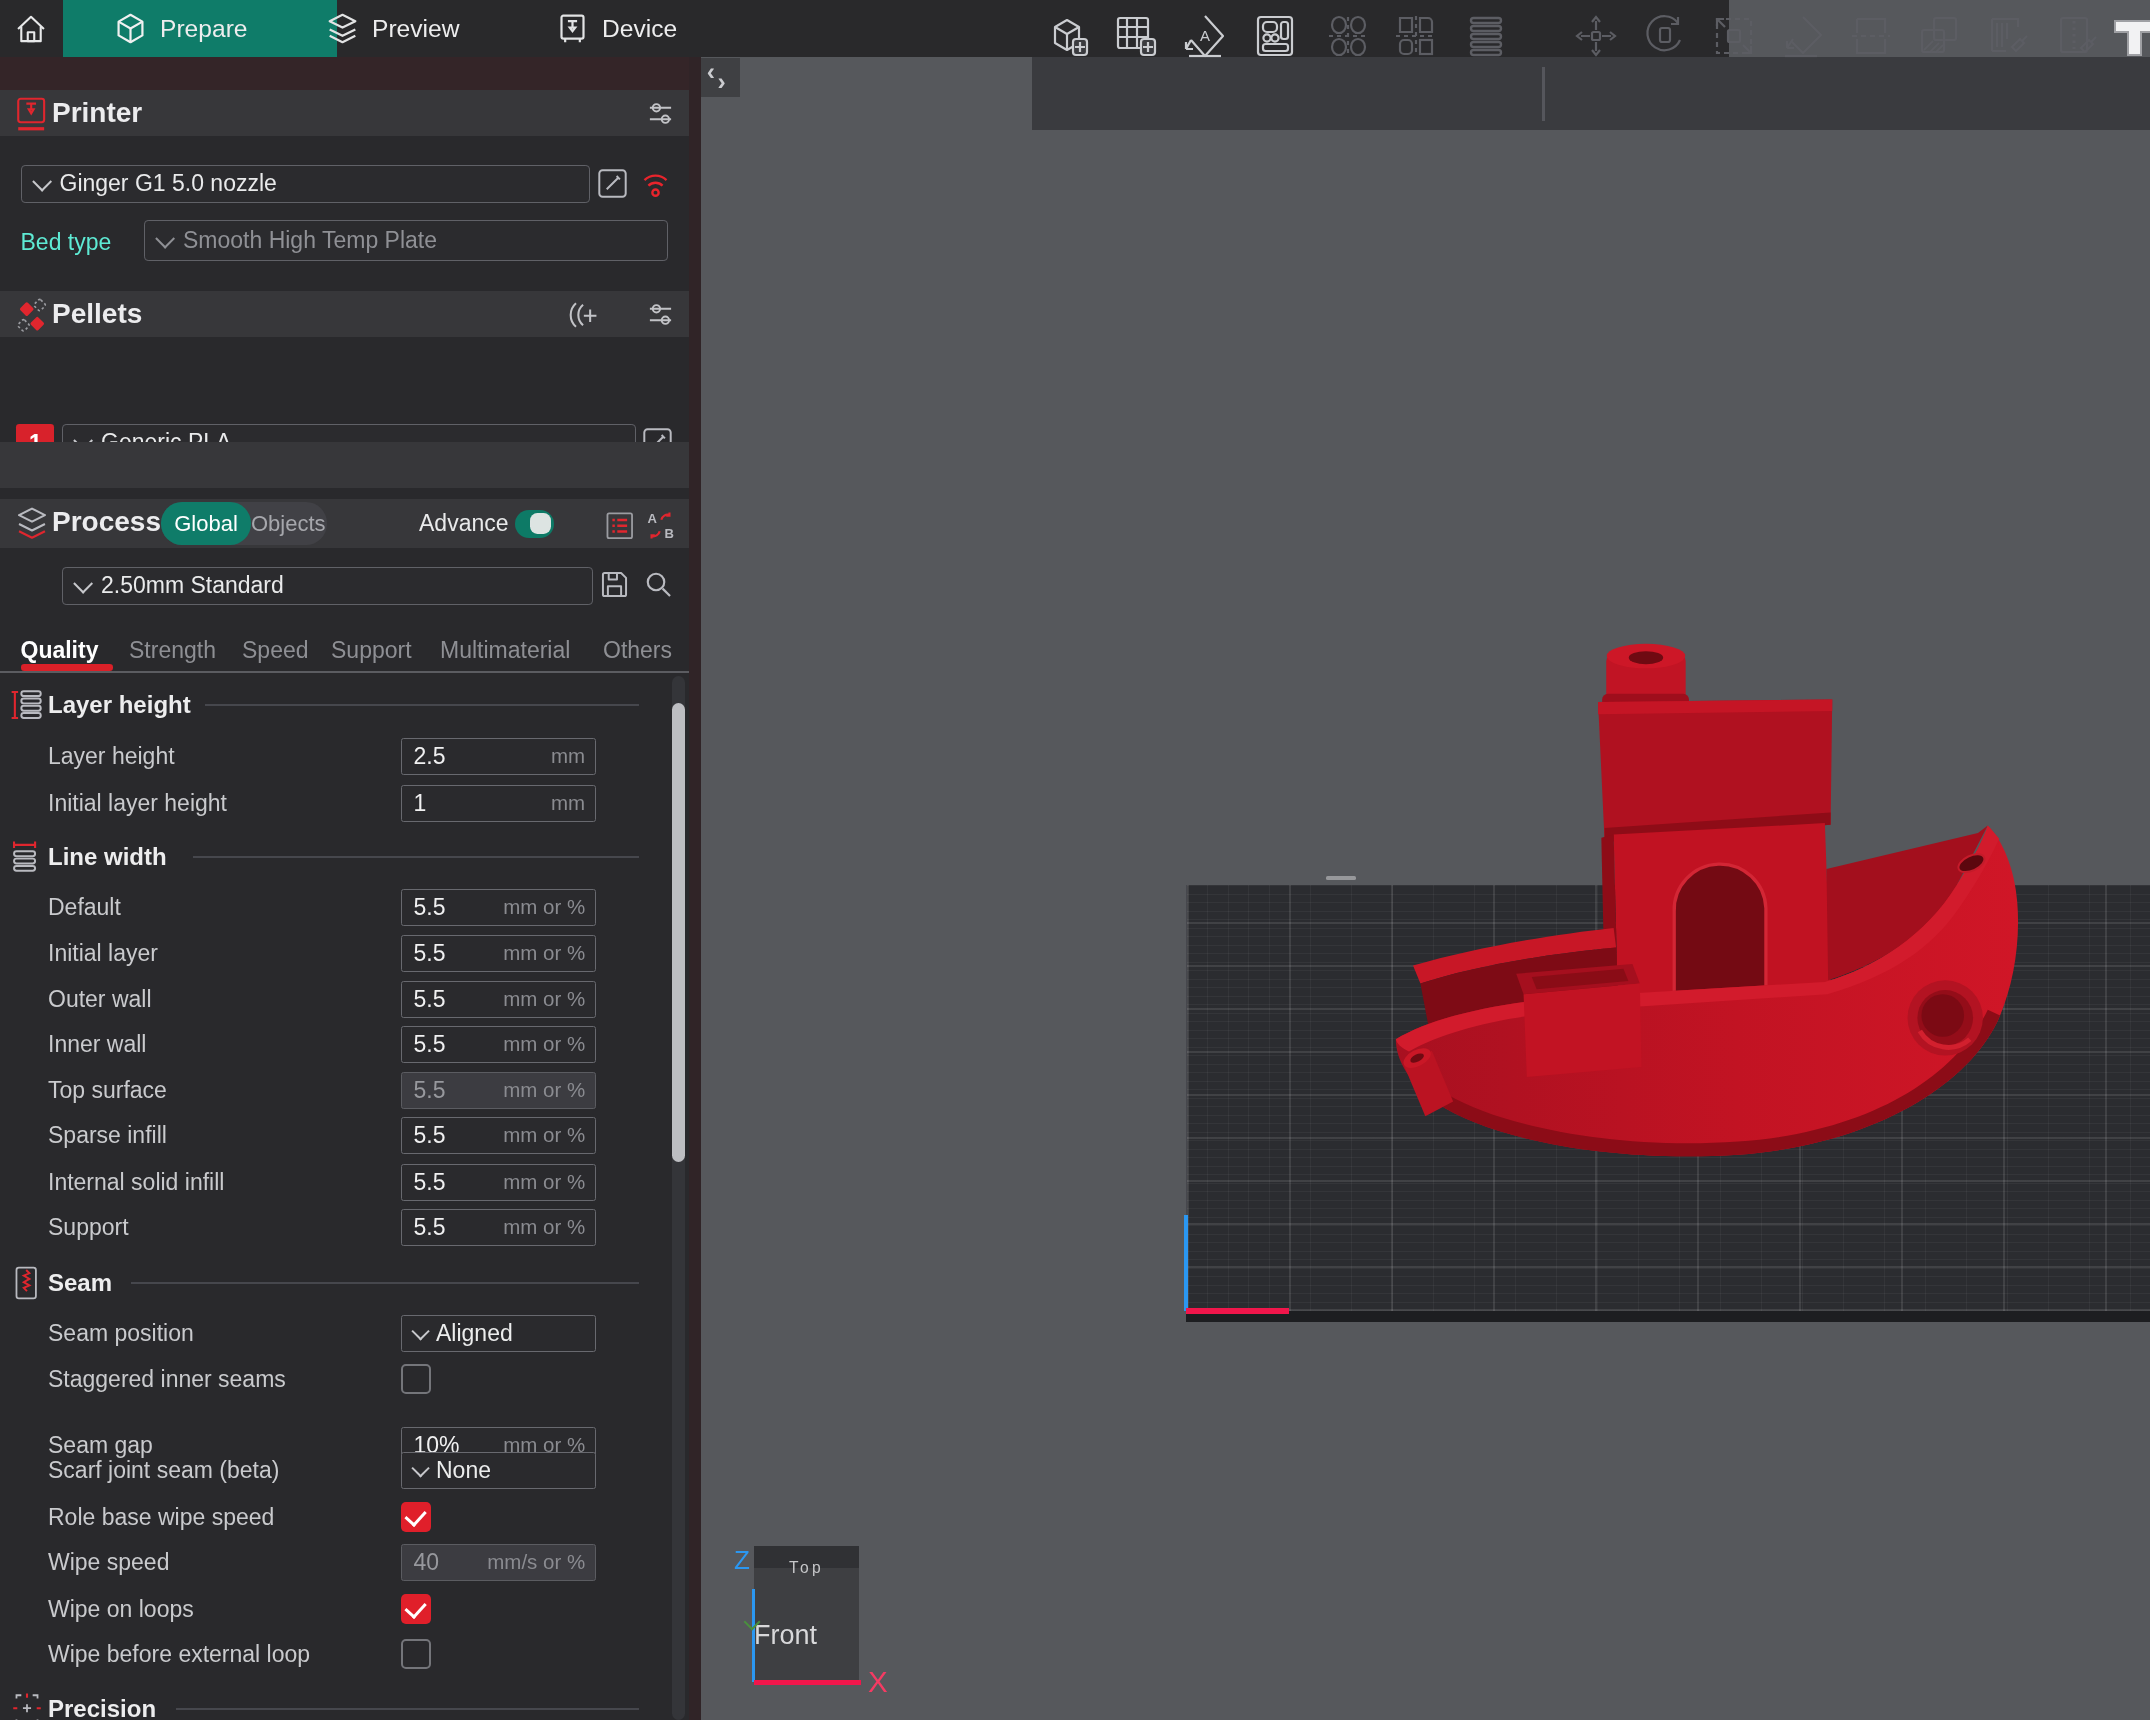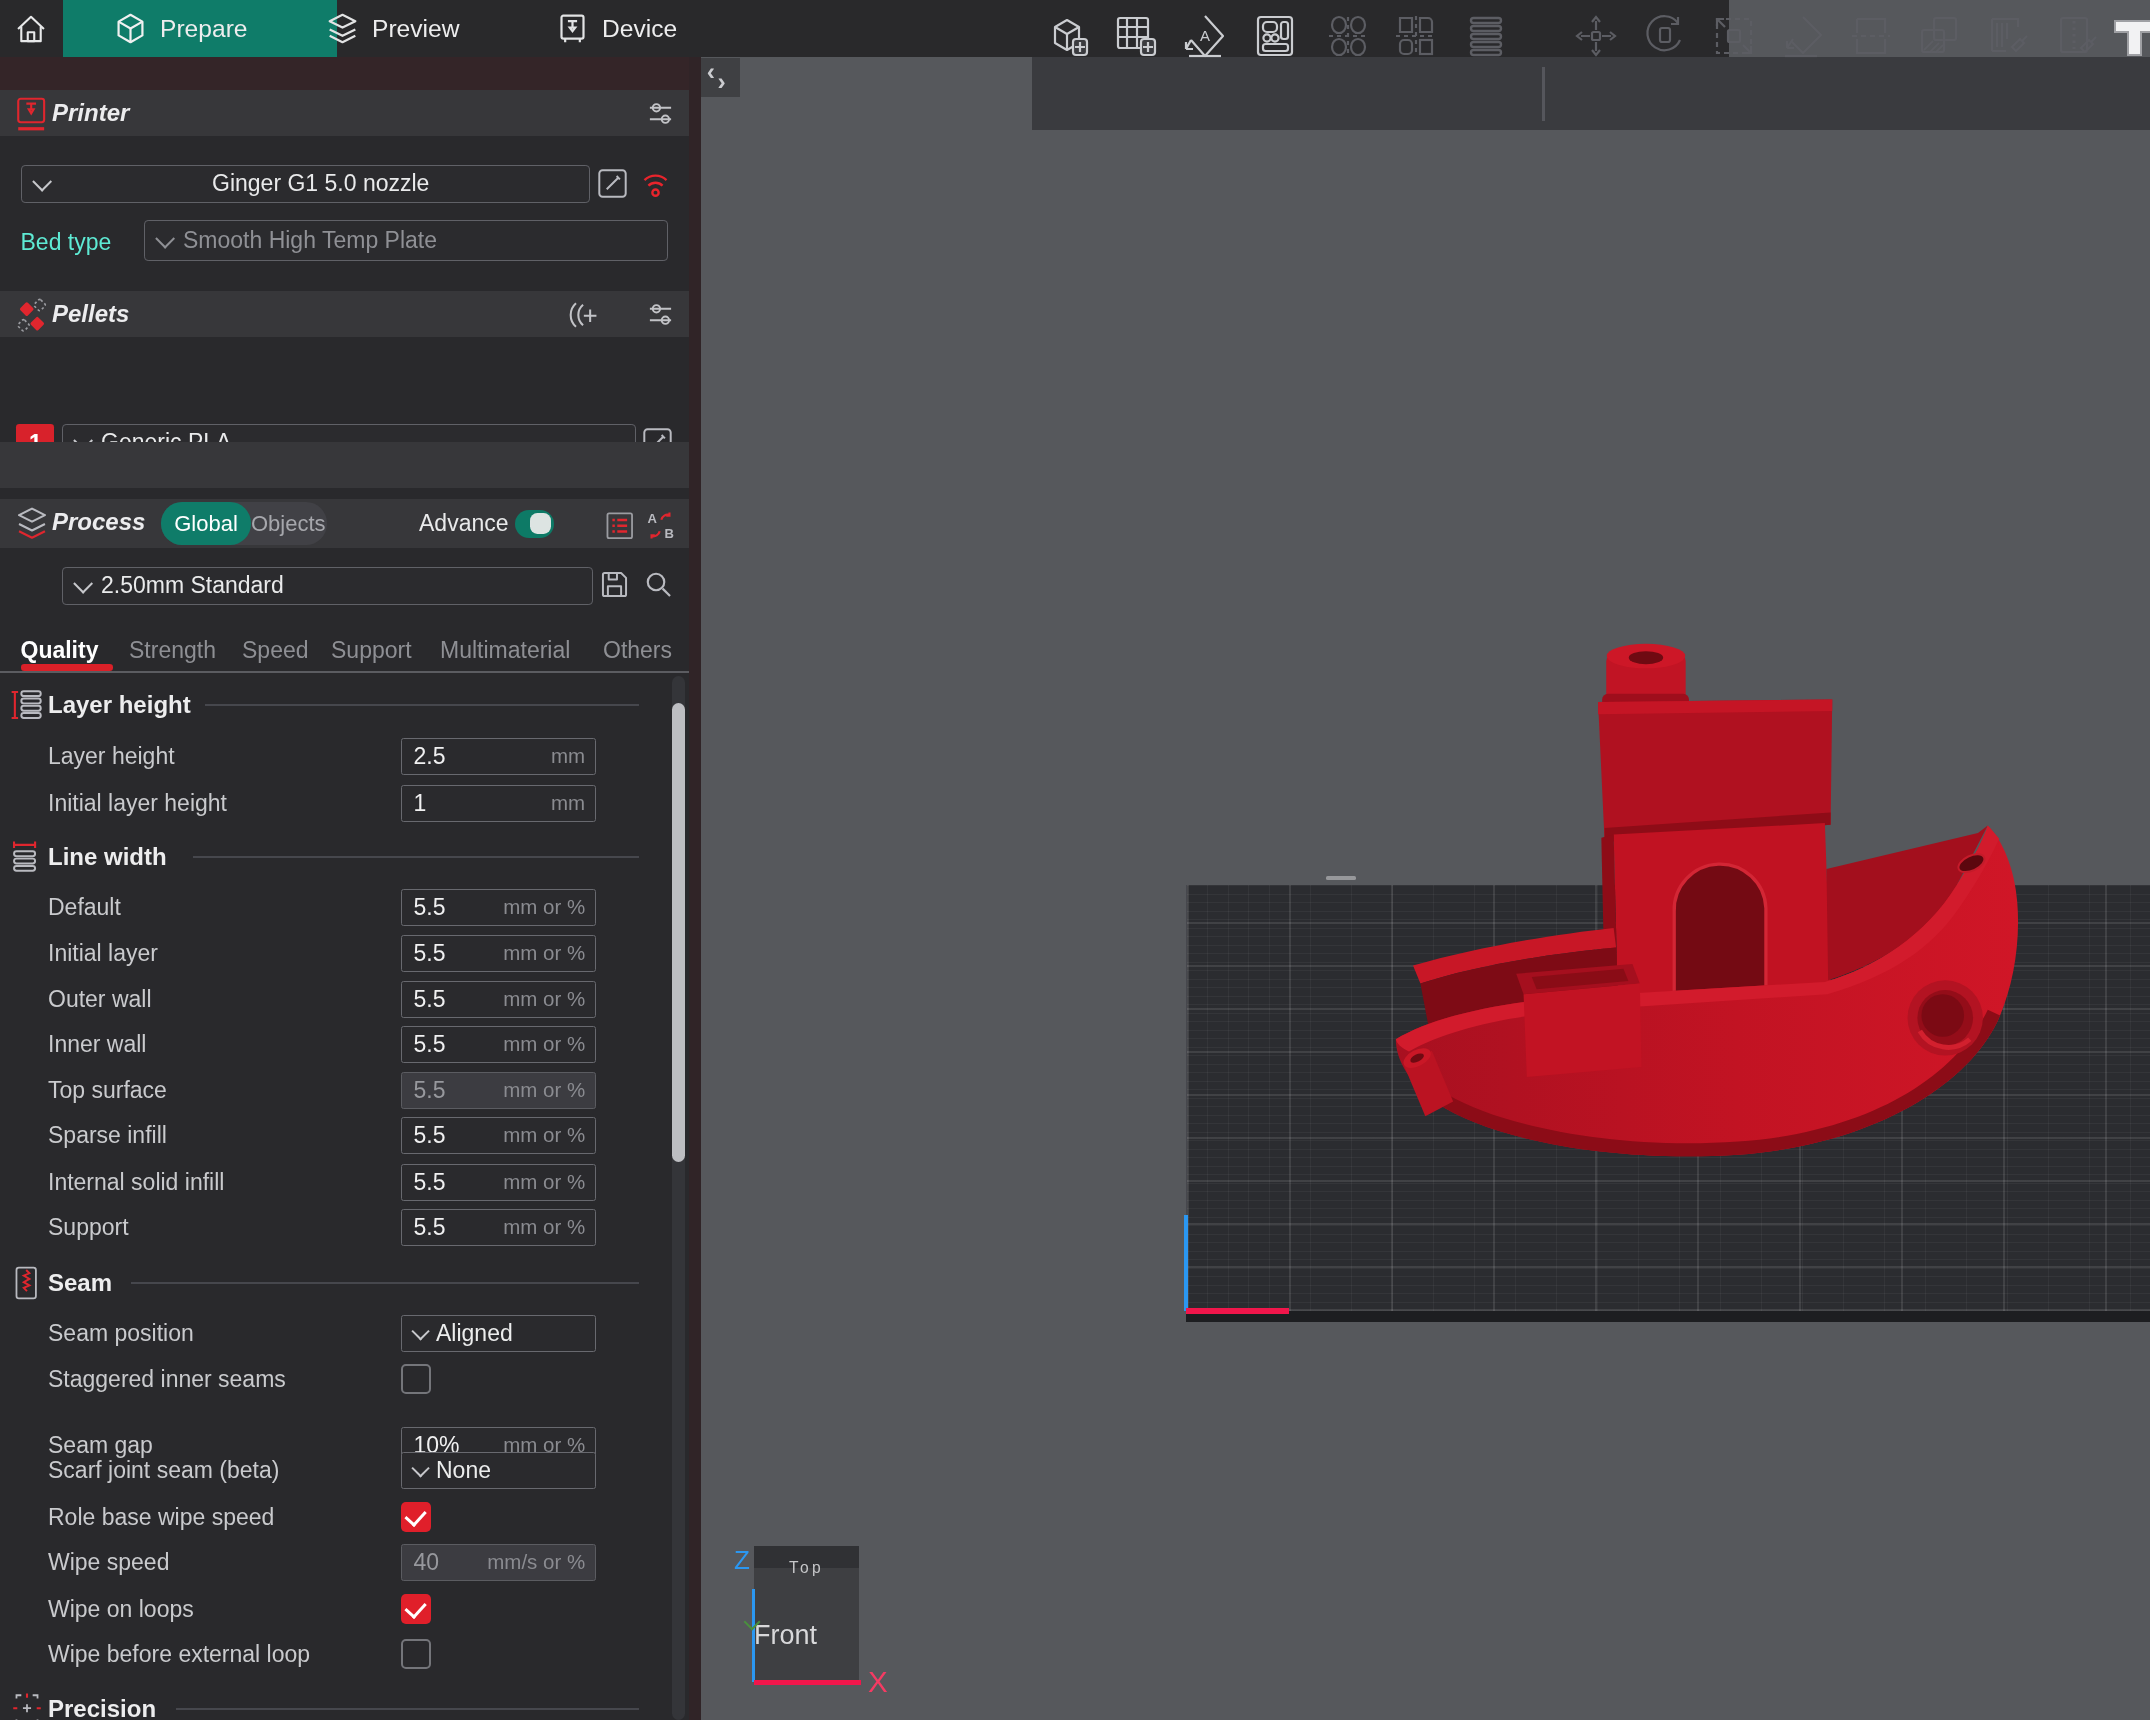--- a/index.html
+++ b/index.html
@@ -11,21 +11,21 @@
   .tb-home{position:absolute;left:0;top:0;width:62px;height:57px;display:flex;align-items:center;justify-content:center;}
   .tb-tab{position:absolute;top:0;height:57px;display:flex;align-items:center;gap:13px;color:#ededee;font-size:24.6px;}
   .tb-tab.active{background:#0f7c69;}
   .tb-tab .ticon{display:flex;align-items:center;}
   
   #panel{position:absolute;left:0;top:57px;width:689px;height:1663px;background:#29292c;}
   #panel-top-strip{position:absolute;left:0;top:0;width:689px;height:33px;background:#342528;}
   #panel-right-edge{position:absolute;left:689px;top:57px;width:12.3px;height:1663px;background:#302427;}
   .sec-header{position:absolute;left:0;width:689px;height:46px;background:#37373a;}
   .sec-header .hicon{position:absolute;left:14.7px;top:5.7px;}
-  .sec-header .htitle{position:absolute;left:52px;top:0;line-height:46px;font-size:24px;color:#ececee;font-weight:bold;font-style:italic;}
+  .sec-header .htitle{position:absolute;left:52px;top:0;line-height:46px;font-size:28px;color:#ececee;font-weight:bold;}
   .hbtn{position:absolute;top:7.4px;width:33px;height:33px;display:flex;align-items:center;justify-content:center;}
   .dd,.inpbox{position:absolute;background:#2b2b2e;border:1.6px solid #606167;border-radius:4.1px;box-sizing:border-box;}
   .dd .chev{position:absolute;left:13px;top:50%;width:11.5px;height:11.5px;margin-top:-9px;
             border-left:2.5px solid #c7c8cc;border-bottom:2.5px solid #c7c8cc;transform:rotate(-45deg);}
   .dd .ddtext{position:absolute;left:38px;top:0;right:6.6px;line-height:34px;font-size:23px;color:#e9eaeb;
               white-space:nowrap;overflow:hidden;}
   .dd .ddtext.dim{color:#8f9095;}
   .rowlabel{position:absolute;font-size:23px;color:#5eead4;}
   
   .qtab{position:absolute;top:574px;height:38px;line-height:38px;font-size:23px;color:#8e8f94;}
@@ -161,21 +161,21 @@
       <span class="hbtn" style="left:644px;">
         <svg width="31" height="31" viewBox="0 0 38 38">
             <g fill="none" stroke="#c2c3c7" stroke-width="2.4">
           <path d="M6,12 h26 M6,26 h26"></path>
               <circle cx="14" cy="12" r="4.5"></circle>
               <circle cx="25" cy="26" r="4.5"></circle>
             </g>
         </svg>
       </span>
     </div>
-    <div class="dd" style="left:20.5px;top:108px;width:569px;height:38px;text-align:center;">
+    <div class="dd" style="left:20.5px;top:108px;width:569px;height:38px;">
       <span class="chev"></span>
       <span class="ddtext">Ginger G1 5.0 nozzle</span>
     </div>
     <span class="hbtn" style="left:596px;top:110px;">
       <svg width="33" height="33" viewBox="0 0 40 40">
           <g fill="none" stroke="#b9bac0" stroke-width="2.4">
         <rect x="4" y="4" width="32" height="32" rx="4"></rect>
             <path d="M13,27 L27,13 M25,11 l4,4"></path>
           </g>
       </svg>

